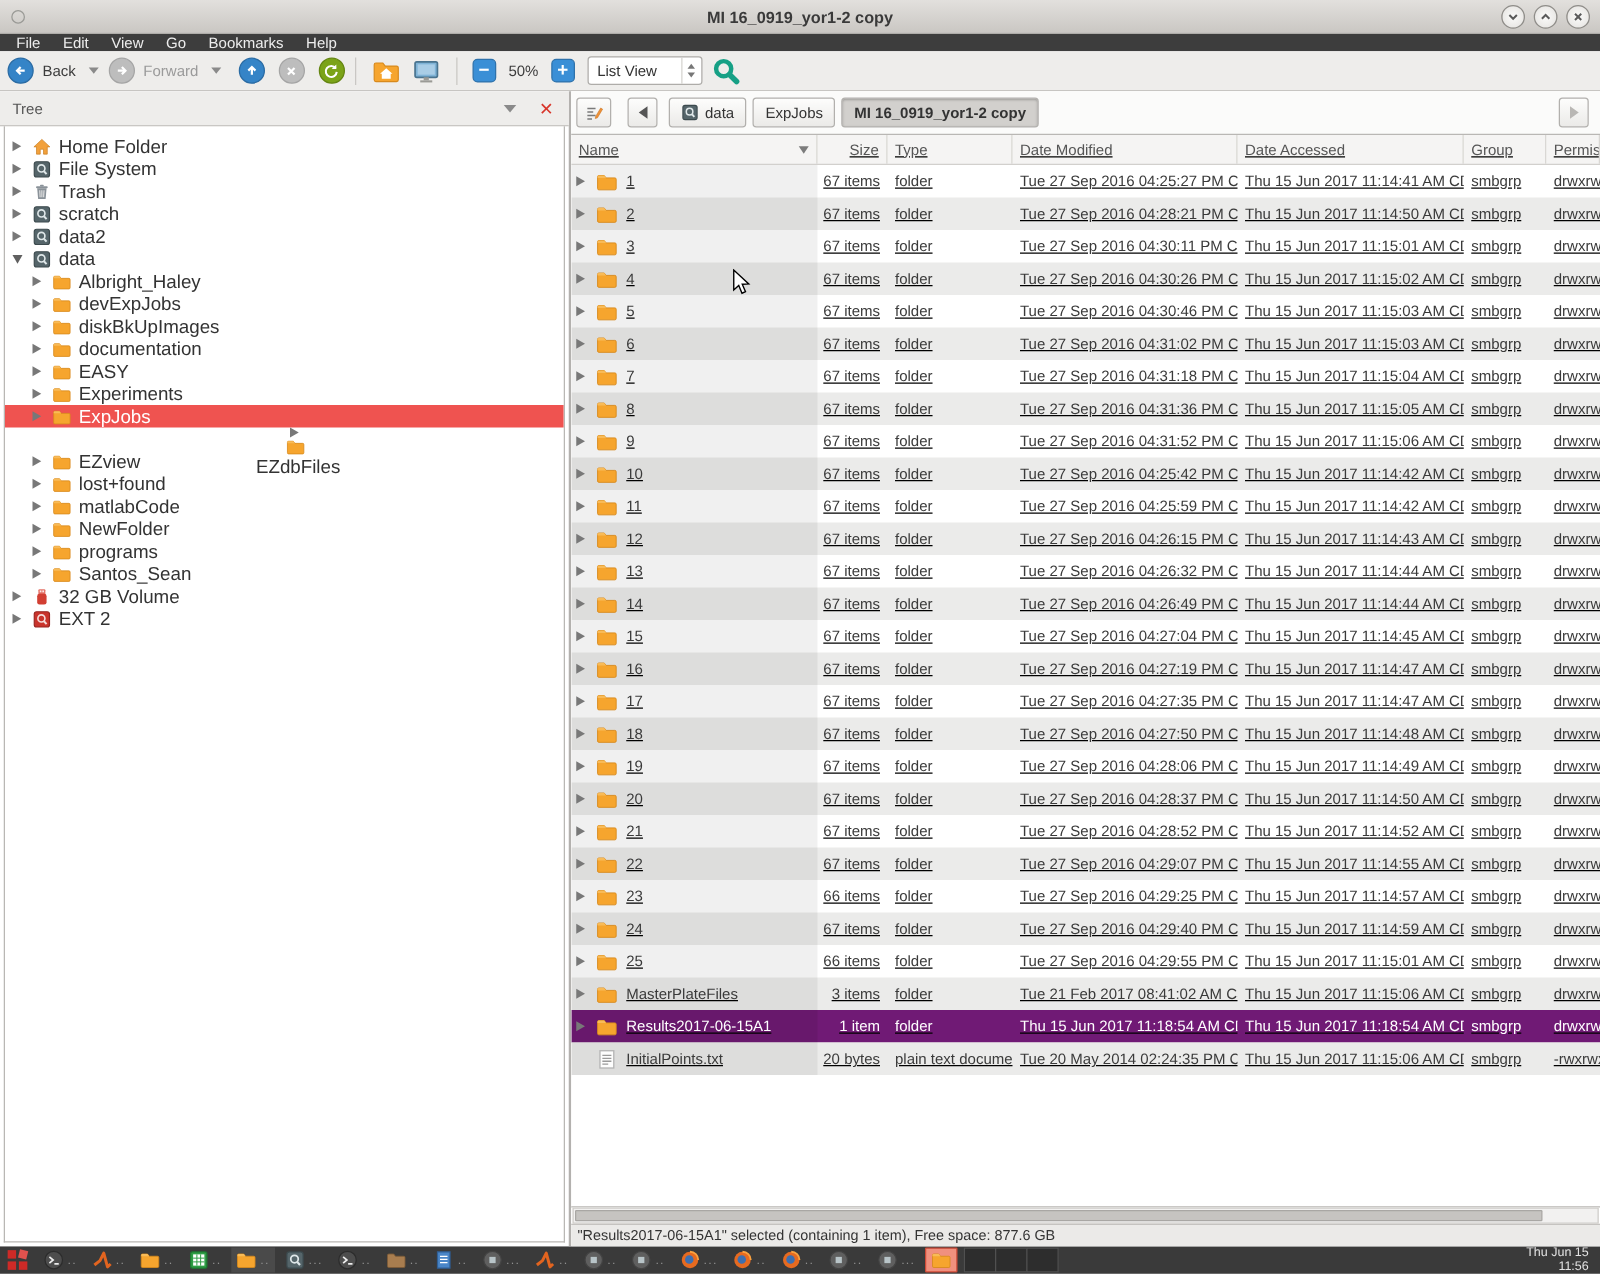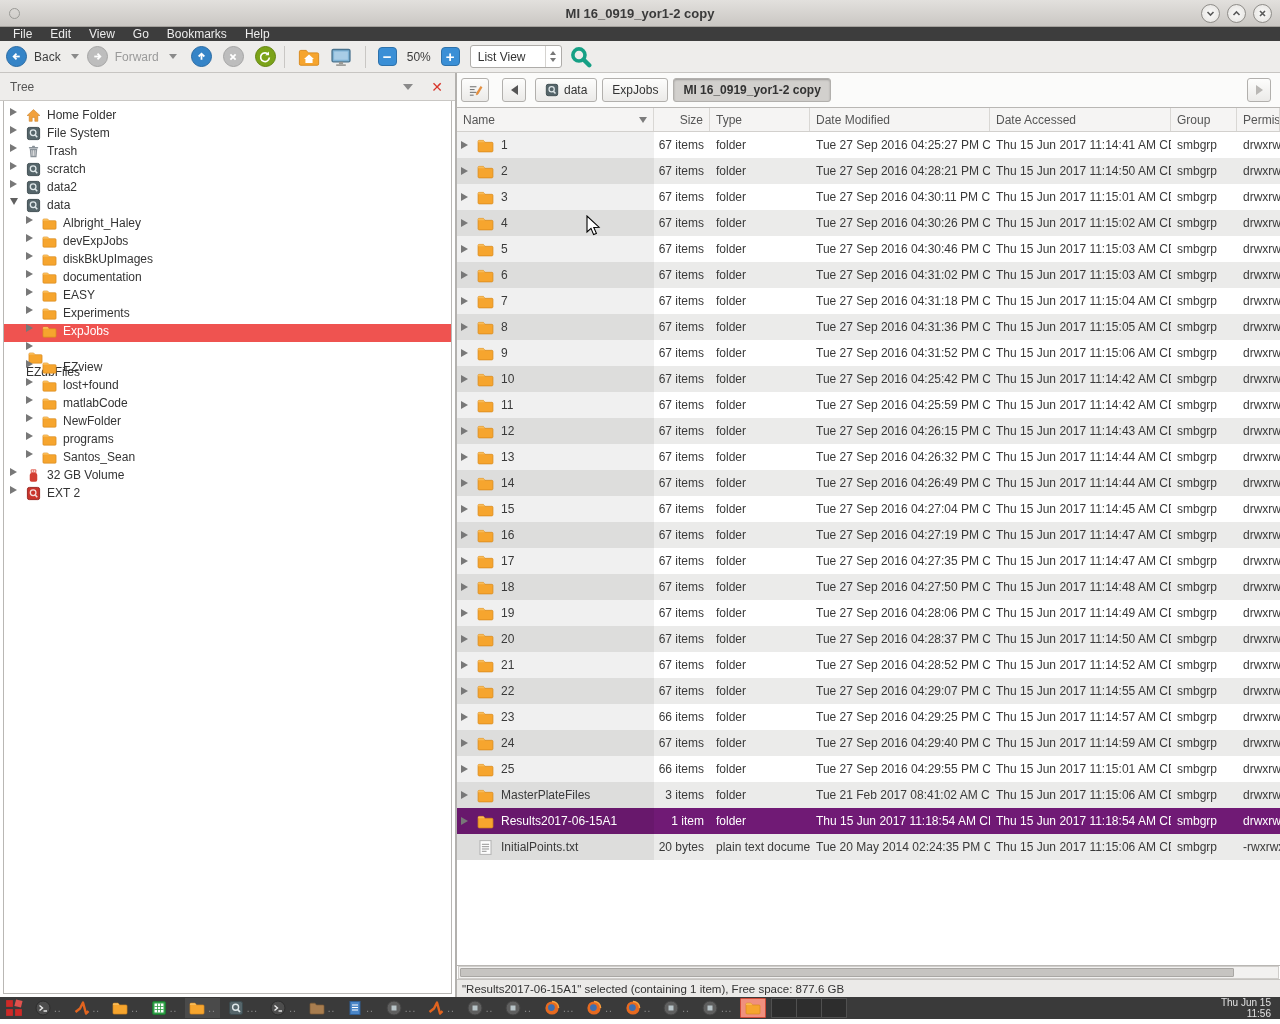--- a/index.html
+++ b/index.html
@@ -60,21 +60,21 @@
   .sidebar { width:457px; background:#fff; border-right:2px solid #b3b1ae;
     display:flex; flex-direction:column; }
   .side-header { height:28px; background:#eeedeb; border-bottom:1px solid #c9c7c4;
     display:flex; align-items:center; padding:0 12px 0 10px; }
   .side-title { font-size:12px; color:#555; flex:1; }
   .side-drop { width:0; height:0; border-left:5px solid transparent; border-right:5px solid transparent;
     border-top:6px solid #8a8a8a; margin-right:18px; }
   .side-close { color:#d8352a; font-size:14px; font-weight:bold; line-height:1; }
   .tree-frame { flex:1; margin:0 3px 3px 3px; border:1px solid #b9b7b4; border-top:none;
     overflow:hidden; padding-top:7px; }
-  .tree-row { height:18px; display:flex; font-size:12px; color:#333; }
+  .tree-row { height:18px; display:flex; align-items:center; font-size:15px; color:#333; }
   .tree-row.selected { background:#ef5350; color:#fff; }
   .exp { width:0; height:0; border-style:solid; flex:none; }
   .exp.collapsed { border-width:4.5px 0 4.5px 7px; border-color:transparent transparent transparent #787878; }
   .exp.expanded { border-width:7px 4.5px 0 4.5px; border-color:#606060 transparent transparent transparent; }
   .exp.none { border:none; width:7px; }
   .exp-cell { width:14px; display:flex; justify-content:flex-start; flex:none; }
   .tree-icon { width:15px; height:15px; margin:0 6px 0 2px; flex:none; }
   .tree-icon svg { width:100%; height:100%; display:block; }
 
   
@@ -88,21 +88,21 @@
   .path-btn.active { background:#d2d0cd; box-shadow:inset 0 1px 2px rgba(0,0,0,.25); font-weight:bold; }
   .path-btn .crumb-icon { width:14px; height:14px; margin-right:5px; }
   .path-btn .crumb-icon svg { width:100%; height:100%; display:block; }
   .nav-tri-l { width:0; height:0; border-top:5px solid transparent; border-bottom:5px solid transparent;
     border-right:7px solid #555; }
   .nav-tri-r { width:0; height:0; border-top:5px solid transparent; border-bottom:5px solid transparent;
     border-left:7px solid #b9b7b4; }
   .path-spacer { flex:1; }
 
   .list-frame { flex:1; border:1px solid #b9b7b4; border-left:none; border-right:none;
-    overflow:hidden; display:flex; flex-direction:column; }
+    overflow:hidden; display:flex; flex-direction:column;text-decoration:underline; }
   .thead { height:24px; display:flex; background:#f5f4f3; border-bottom:1px solid #d2d0cd;
     font-size:12px; color:#555; flex:none; }
   .th { display:flex; align-items:center; padding:0 6px; border-right:1px solid #d9d7d4;
     overflow:hidden; white-space:nowrap; flex:none; }
   .sort-arrow { width:0; height:0; border-left:4.5px solid transparent; border-right:4.5px solid transparent;
     border-top:6px solid #7c7c7c; margin-left:auto; }
   .c-name { width:197px; }
   .c-size { width:56px; justify-content:flex-end; text-align:right; }
   .c-type { width:100px; }
   .c-mod  { width:180px; }

